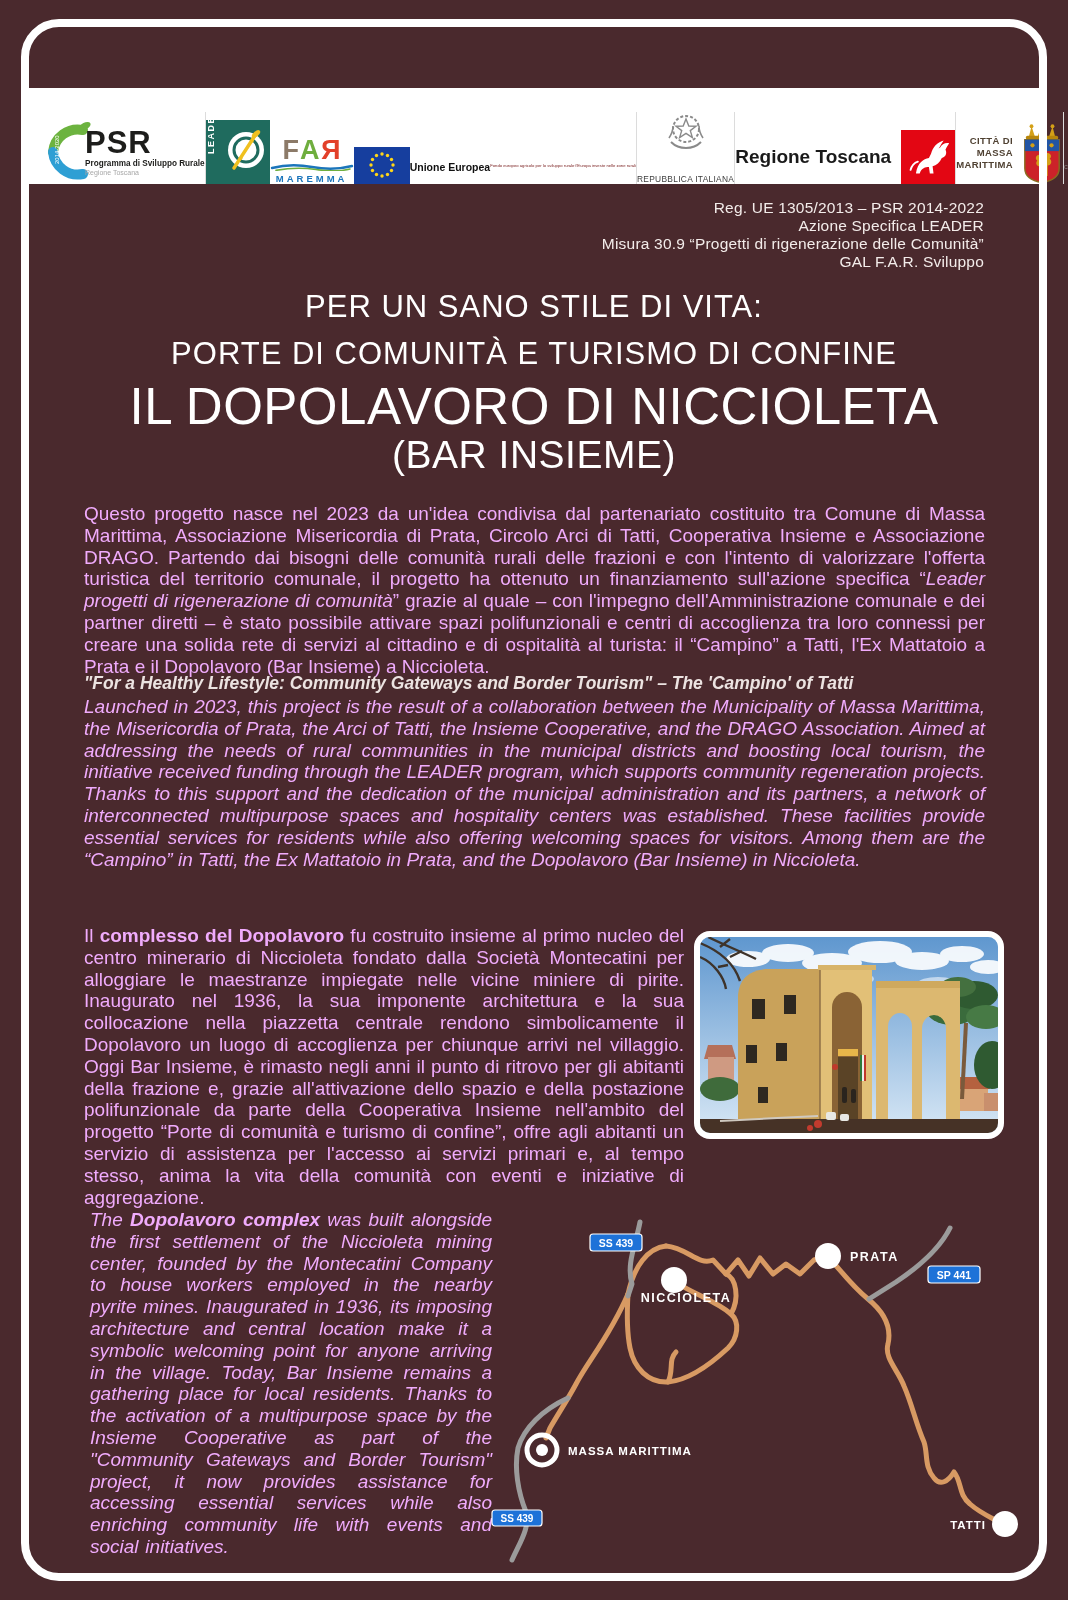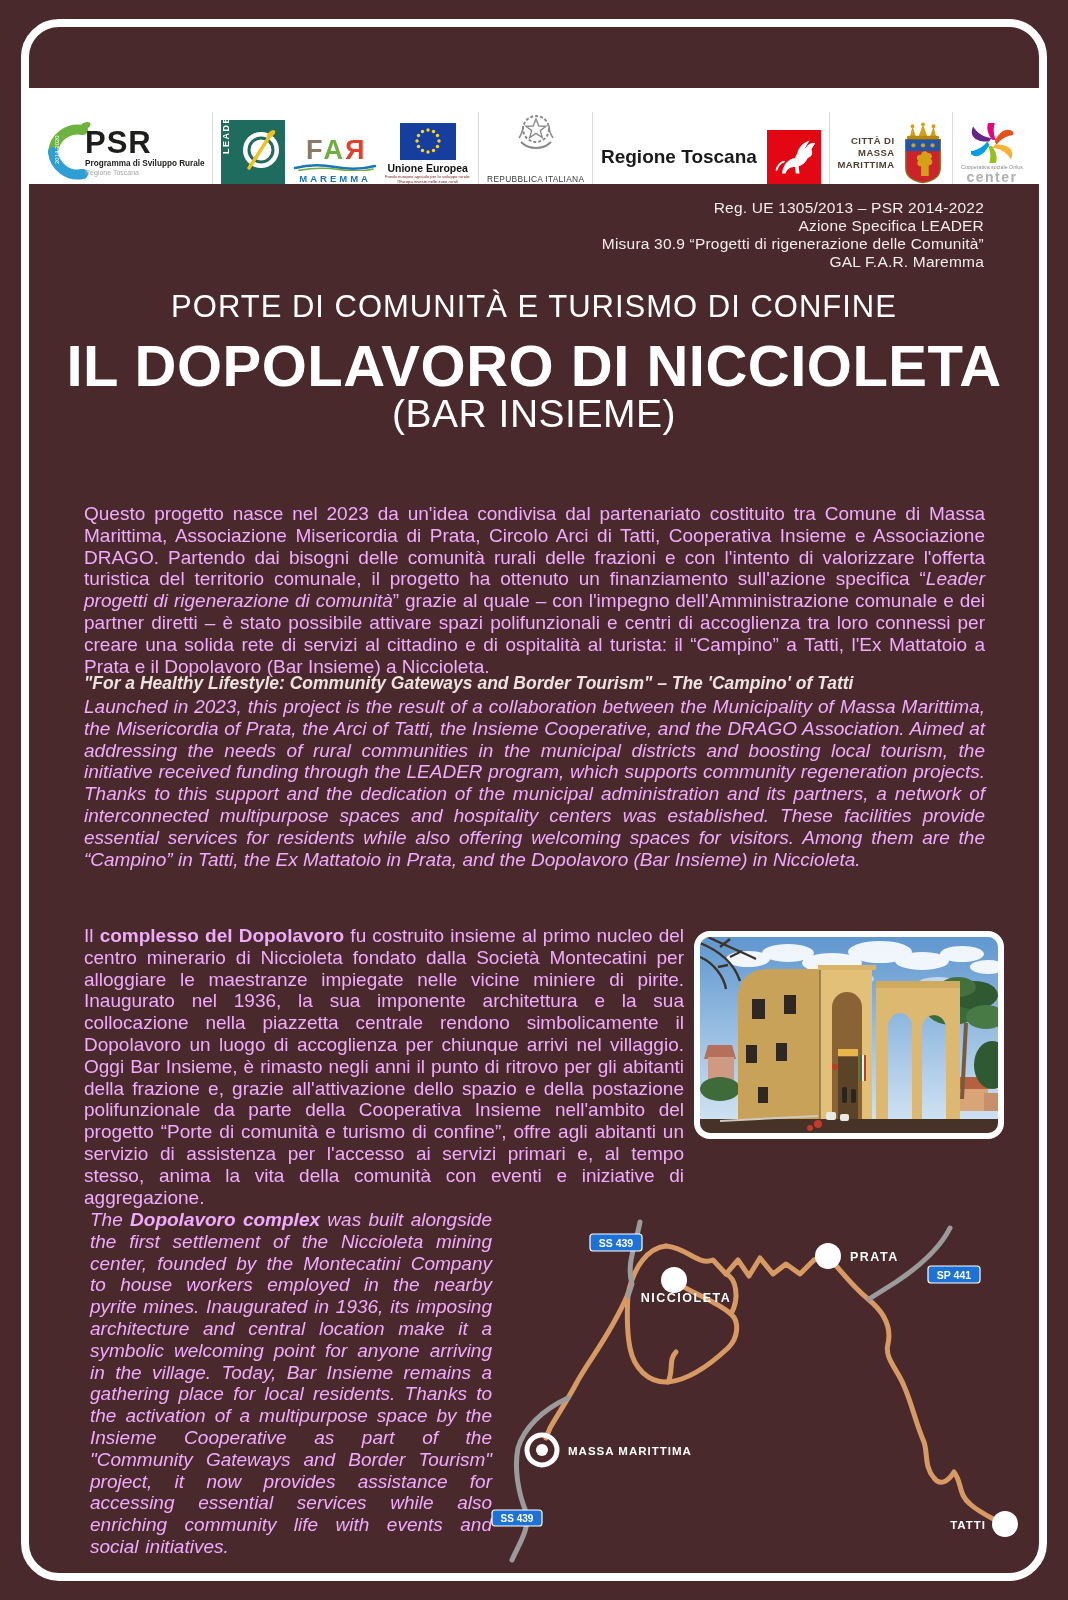--- a/index.html
+++ b/index.html
@@ -23,42 +23,42 @@
   .psr-text{margin-left:-6px;}
   .psr-acronym{font-size:31px;font-weight:800;color:#1d1d1b;line-height:30px;letter-spacing:1px;}
   .psr-line1{font-size:8.2px;font-weight:bold;color:#1d1d1b;margin-top:1px;}
   .psr-line2{font-size:7px;color:#a7a7a7;margin-top:1px;}
   .far-wrap{display:flex;flex-direction:column;align-items:center;}
   .far-letters{font-size:27px;font-weight:800;line-height:26px;letter-spacing:1px;display:flex;}
   .far-f{color:#8c7a68;}
   .far-a{color:#6fae3e;}
   .far-r{color:#e2402a;display:inline-block;transform:scaleX(-1);}
   .far-sub{font-size:9.5px;font-weight:bold;color:#1b75bb;letter-spacing:3px;margin-top:2px;}
-  .eu-wrap{display:flex;flex-direction:column;align-items:center;}
+  .eu-wrap{display:flex;flex-direction:row;align-items:center;}
   .eu-title{font-size:10.5px;font-weight:bold;color:#111;margin-top:2px;}
   .eu-sub{font-size:4.2px;color:#7a2020;line-height:5px;text-align:center;}
   .rep-wrap{display:flex;flex-direction:column;align-items:center;}
   .rep-label{font-size:8.4px;color:#3c3c3c;margin-top:20px;letter-spacing:.3px;}
   .rt-wrap{display:flex;align-items:center;gap:10px;}
   .rt-label{font-size:19px;font-weight:bold;color:#1a1a1a;}
   .rt-square{width:54px;height:54px;background:#e30613;display:flex;align-items:center;justify-content:center;}
   .mm-wrap{display:flex;align-items:center;gap:8px;}
   .mm-text{font-size:9.5px;font-weight:bold;color:#4f4132;text-align:right;line-height:12px;letter-spacing:.4px;}
   .ins-wrap{display:flex;flex-direction:column;align-items:center;}
   .ins-sub{font-size:5.3px;color:#8a8a8a;margin-top:1px;}
   .ins-name{font-size:14px;font-weight:800;color:#b0b0b0;letter-spacing:1.5px;line-height:14px;}
   
   .program-block{
     position:absolute;top:199px;right:84px;text-align:right;color:#f3ecea;
     font-size:15.5px;line-height:18px;letter-spacing:.2px;
   }
   
   .title-block{position:absolute;left:0;right:0;top:283px;text-align:center;color:#fff;}
   .t-sub{font-size:31px;line-height:47px;font-weight:400;letter-spacing:1px;}
-  .t-main{font-size:58px;line-height:57px;font-weight:700;letter-spacing:.5px;margin-top:7px;}
+  .t-main{font-size:51px;line-height:57px;font-weight:400;letter-spacing:.5px;margin-top:1px;}
   .t-paren{font-size:39px;line-height:40px;font-weight:400;letter-spacing:.5px;}
   
   .copy{color:#f0abfc;font-size:19px;line-height:21.8px;text-align:justify;}
   .intro-it{position:absolute;left:84px;top:484px;width:901px;}
   .section-en{position:absolute;left:84px;top:672px;width:901px;}
   .en-heading{color:#ece3e1;font-size:17.5px;font-weight:bold;font-style:italic;line-height:22px;margin-bottom:2px;text-align:left;}
   .italic{font-style:italic;}
   .bold{font-weight:bold;}
   .dopo-it{position:absolute;left:84px;top:906px;width:600px;}
   .dopo-en{position:absolute;left:90px;top:1190px;width:402px;word-spacing:1.5px;}
@@ -231,24 +231,25 @@
       <div class="ins-sub">Cooperativa sociale Onlus</div>
       <div class="ins-name">center</div>
     </div>
   </div>
 </div>
 
 <div class="program-block">
   <div>Reg. UE 1305/2013 – PSR 2014-2022</div>
   <div>Azione Specifica LEADER</div>
   <div>Misura 30.9 “Progetti di rigenerazione delle Comunità”</div>
-  <div>GAL F.A.R. Maremma</div>
+  <div>GAL F.A.R. Sviluppo</div>
 </div>
 
 <div class="title-block">
+  <div class="t-sub">PER UN SANO STILE DI VITA:</div>
   <div class="t-sub">PORTE DI COMUNITÀ E TURISMO DI CONFINE</div>
   <div class="t-main">IL DOPOLAVORO DI NICCIOLETA</div>
   <div class="t-paren">(BAR INSIEME)</div>
 </div>
 
 <p class="copy intro-it"><span>Questo progetto nasce nel 2023 da un'idea condivisa dal partenariato costituito tra Comune di Massa Marittima, Associazione Misericordia di Prata, Circolo Arci di Tatti, Cooperativa Insieme e Associazione DRAGO. Partendo dai bisogni delle comunità rurali delle frazioni e con l'intento di valorizzare l'offerta turistica del territorio comunale, il progetto ha ottenuto un finanziamento sull'azione specifica “</span><span class="italic">Leader progetti di rigenerazione di comunità</span><span>” grazie al quale – con l'impegno dell'Amministrazione comunale e dei partner diretti – è stato possibile attivare spazi polifunzionali e centri di accoglienza tra loro connessi per creare una solida rete di servizi al cittadino e di ospitalità al turista: il “Campino” a Tatti, l'Ex Mattatoio a Prata e il Dopolavoro (Bar Insieme) a Niccioleta.</span></p>
 
 <div class="section-en">
   <div class="en-heading">"For a Healthy Lifestyle: Community Gateways and Border Tourism" – The 'Campino' of Tatti</div>
   <div class="copy italic">Launched in 2023, this project is the result of a collaboration between the Municipality of Massa Marittima, the Misericordia of Prata, the Arci of Tatti, the Insieme Cooperative, and the DRAGO Association. Aimed at addressing the needs of rural communities in the municipal districts and boosting local tourism, the initiative received funding through the LEADER program, which supports community regeneration projects. Thanks to this support and the dedication of the municipal administration and its partners, a network of interconnected multipurpose spaces and hospitality centers was established. These facilities provide essential services for residents while also offering welcoming spaces for visitors. Among them are the “Campino” in Tatti, the Ex Mattatoio in Prata, and the Dopolavoro (Bar Insieme) in Niccioleta.</div>

